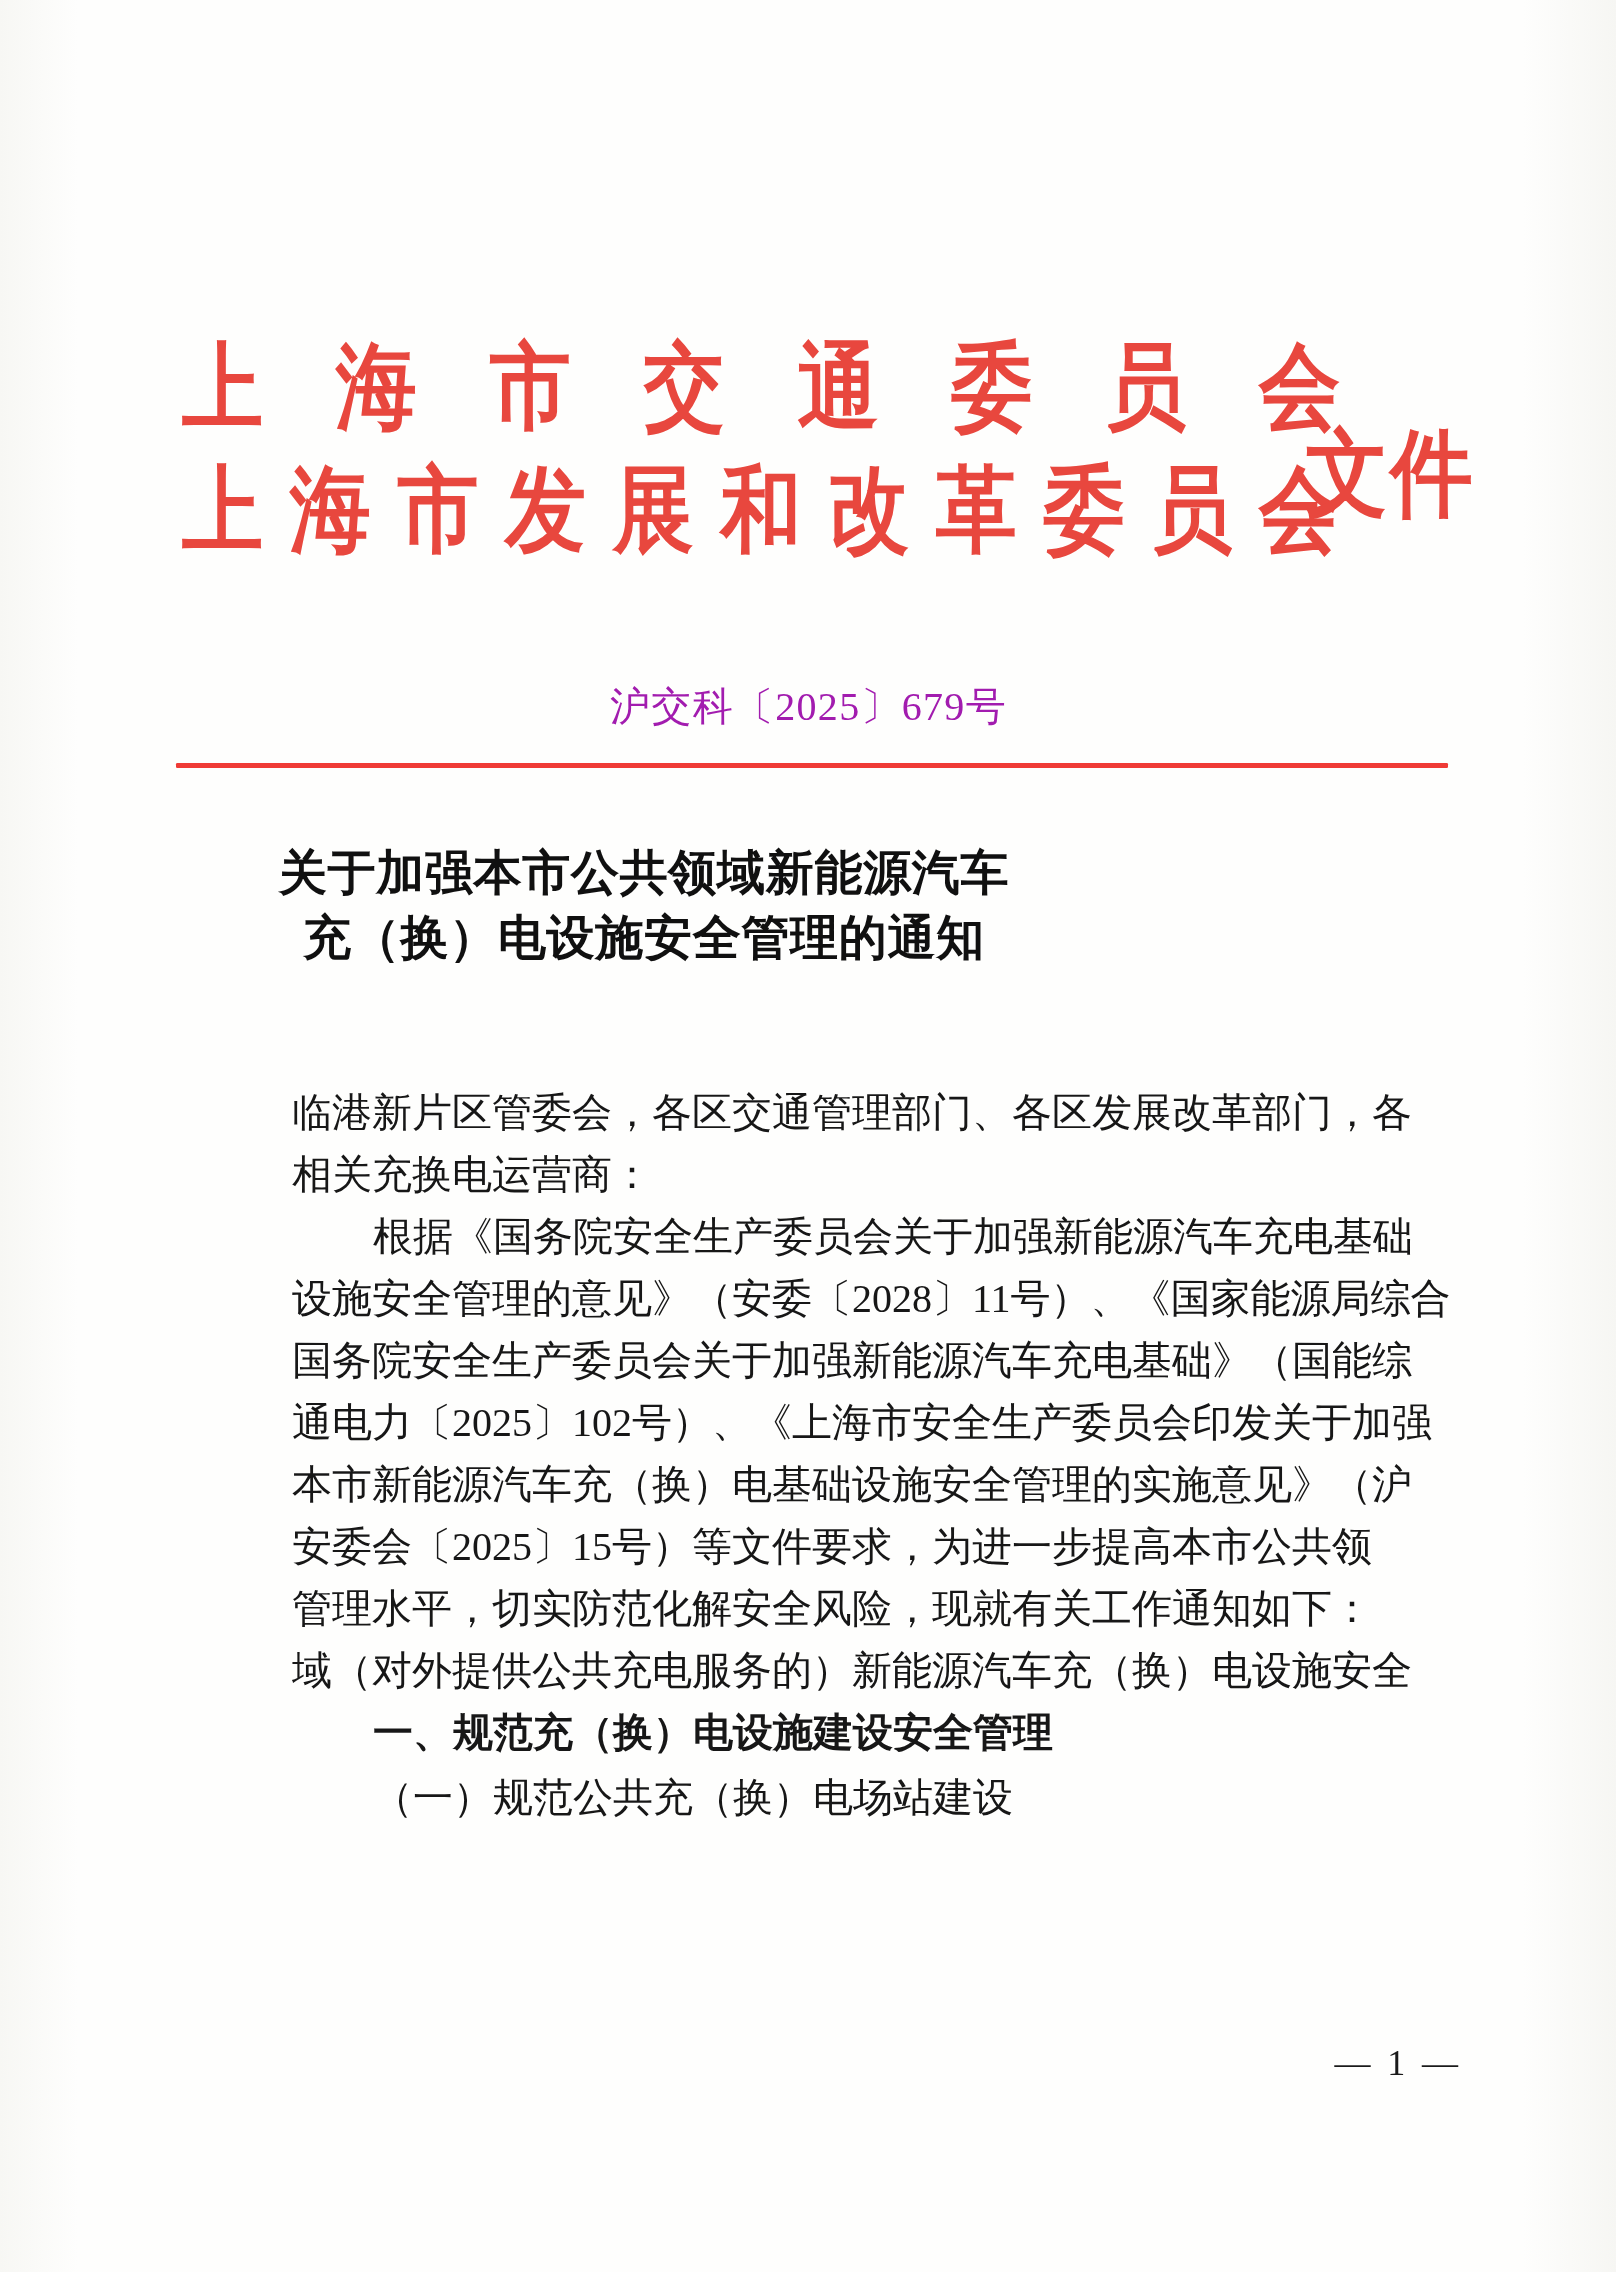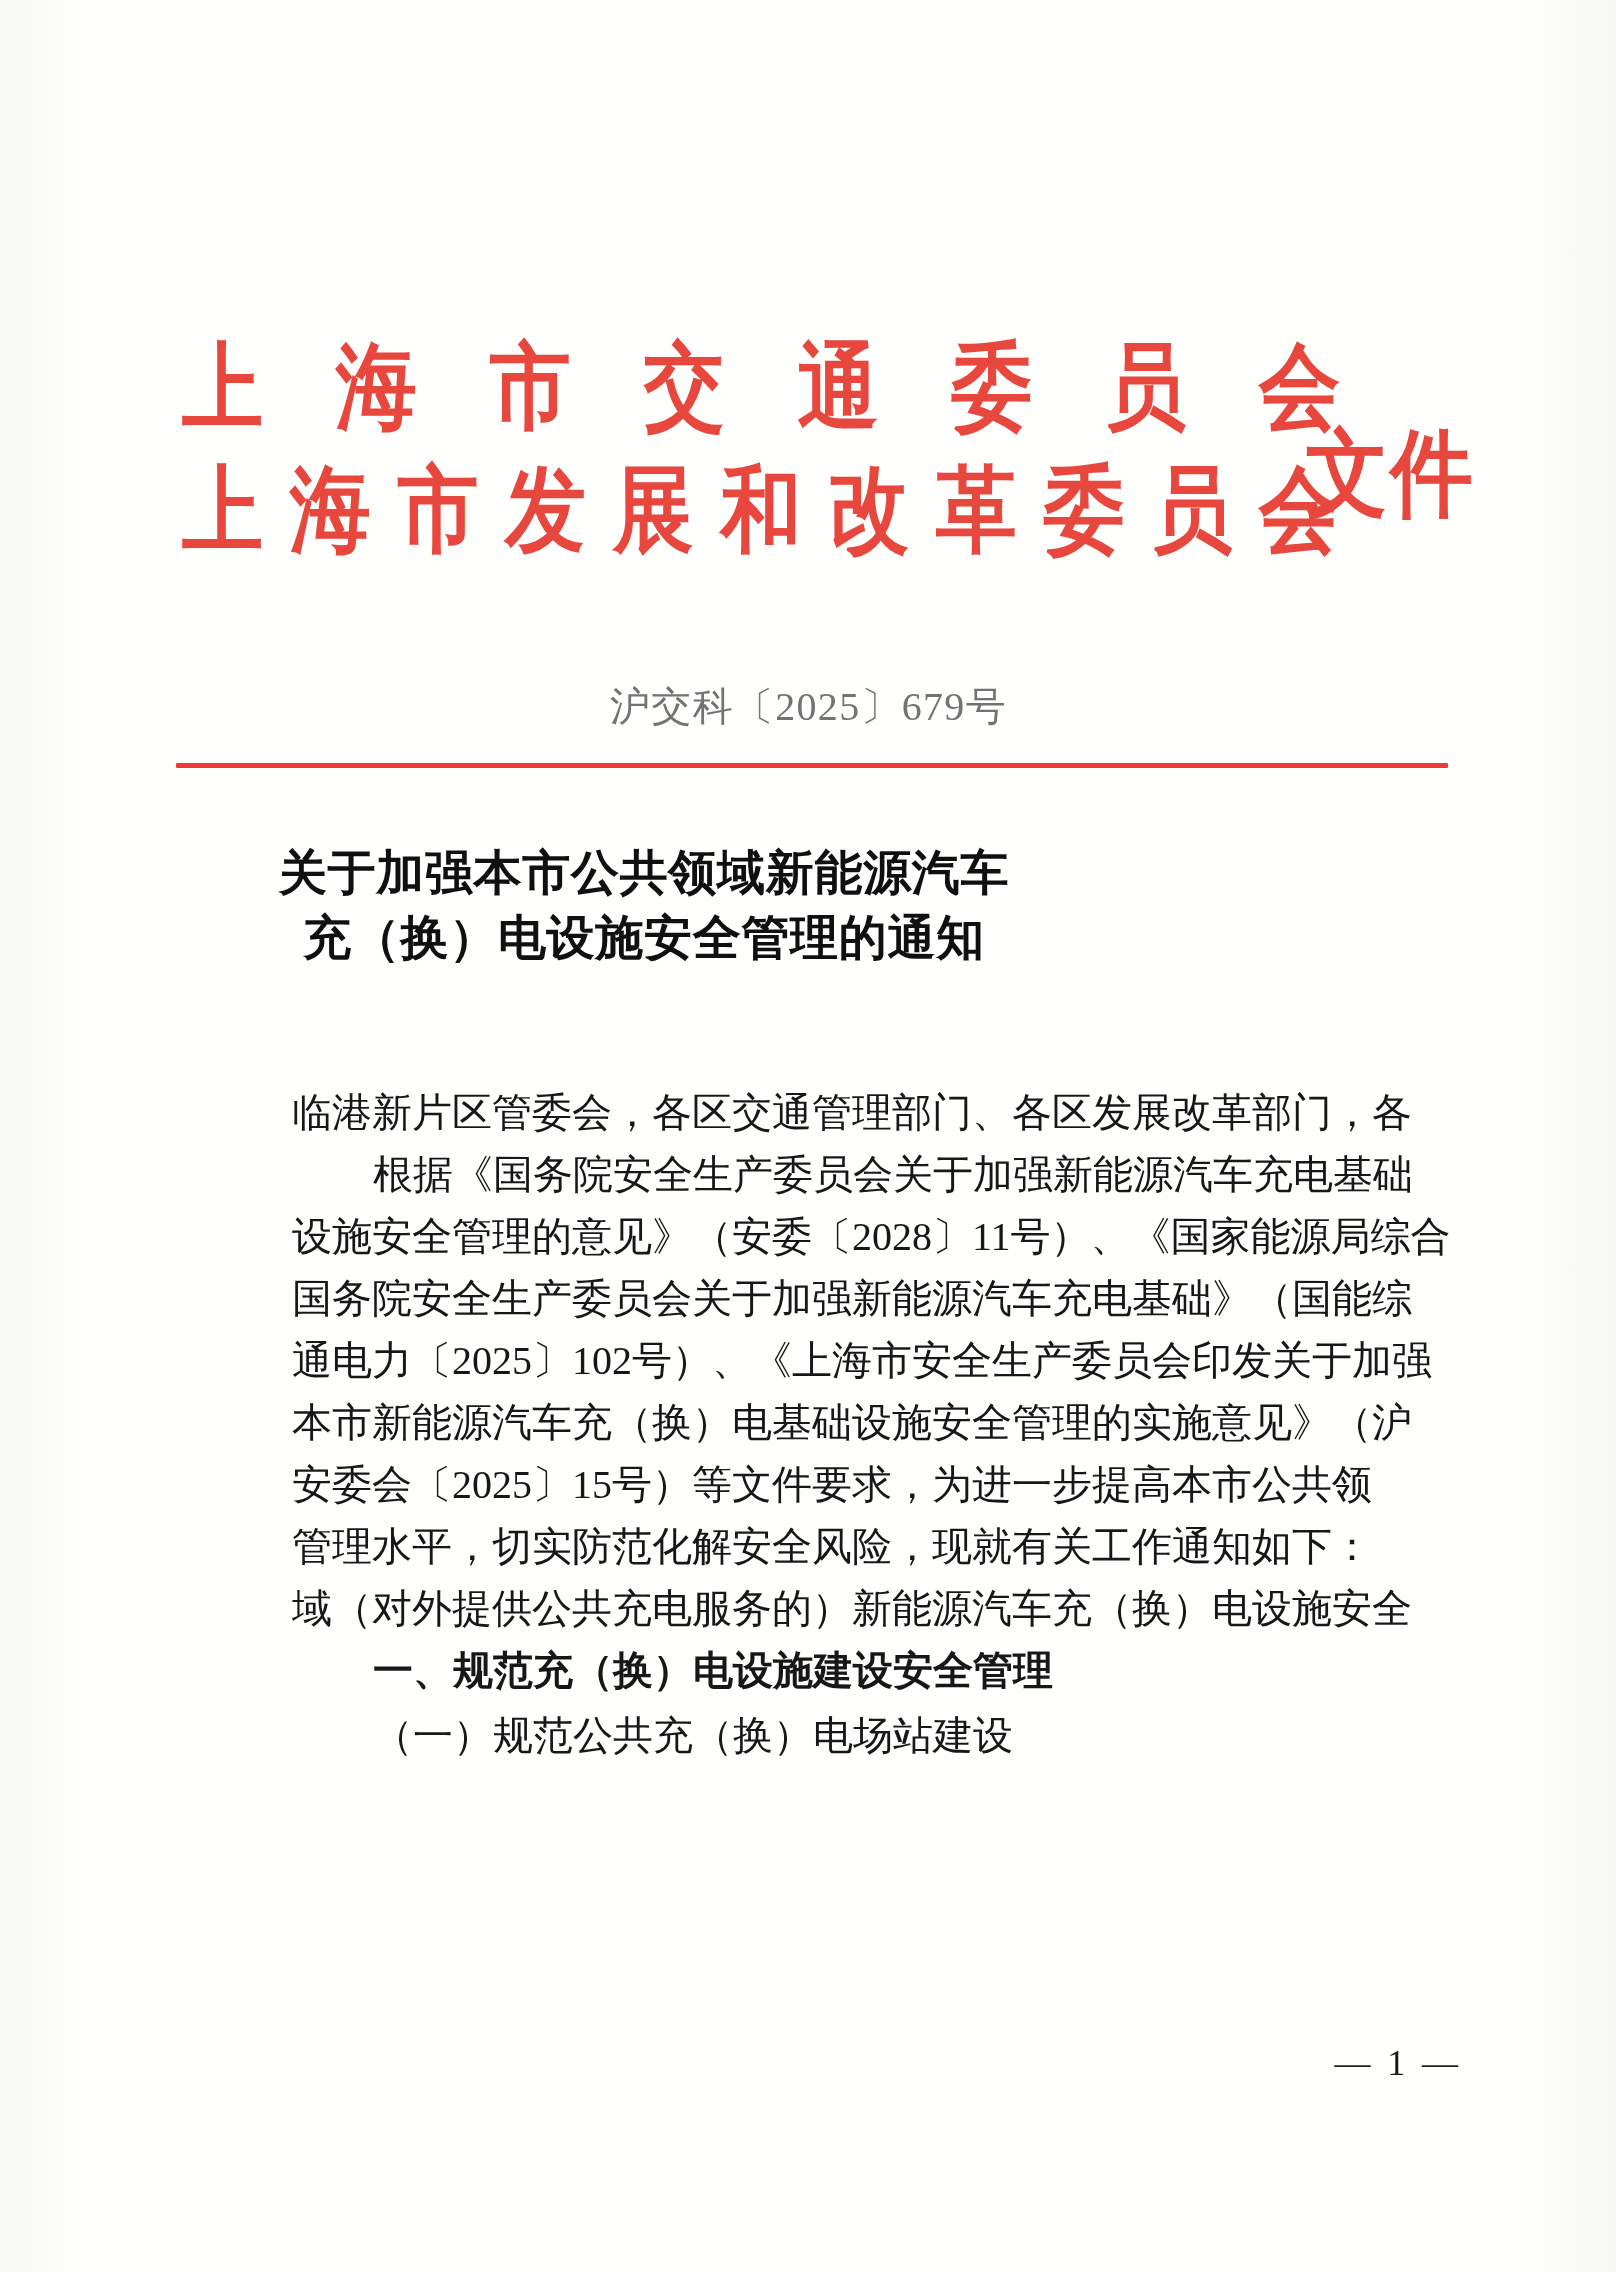--- a/index.html
+++ b/index.html
@@ -74,21 +74,21 @@
   }
 
   
   .doc-number {
     position: absolute;
     left: 0;
     top: 679px;
     width: 1617px;
     text-align: center;
     font-size: 40px;
-    color: #737373;
+    color: #a21caf;
     letter-spacing: 1.3px;
     font-family: "Liberation Serif", "DejaVu Serif", serif;
   }
 
   
   .red-rule {
     position: absolute;
     left: 176px;
     top: 763px;
     width: 1272px;
@@ -200,20 +200,23 @@
 
   <div class="doc-title">
     <div>关于加强本市公共领域新能源汽车</div>
     <div>充（换）电设施安全管理的通知</div>
   </div>
 
   <div class="body-block">
     <div class="body-line justify">
       <span>临港新片区管委会，各区交通管理部门、各区发展改革部门，各</span>
     </div>
+    <div class="body-line">
+      <span>相关充换电运营商：</span>
+    </div>
 
     <div class="body-line indent-2">
       <span>根据《国务院安全生产委员会关于加强新能源汽车充电基础</span>
     </div>
     <div class="body-line">
       <span>设施安全管理的意见》（安委〔2028〕11号）、《国家能源局综合</span>
     </div>
     <div class="body-line">
       <span>国务院安全生产委员会关于加强新能源汽车充电基础》（国能综</span>
     </div>

